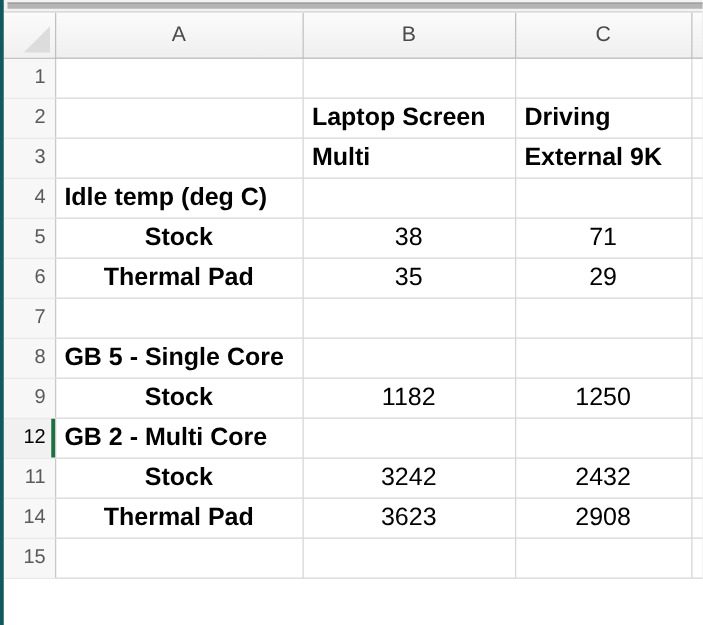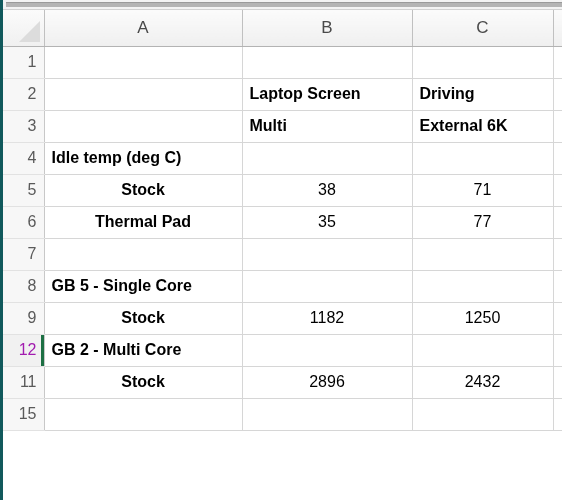--- a/index.html
+++ b/index.html
@@ -118,41 +118,41 @@
     border-right: 1px solid #c8c8c8;
     border-bottom: 1px solid #e2e2e2;
     color: #5a5a5a;
     font-size: 16px;
     text-align: right;
     vertical-align: middle;
     box-sizing: border-box;
     position: relative;
   }
   td.rowhead.active {
-    color: #a21caf;
+    color: #000000;
     background: #f1f1f1;
   }
   td.rowhead.active::after {
     content: "";
     position: absolute;
     right: 0;
     top: 0;
     bottom: 0;
     width: 3px;
     background: #1d7044;
   }
 
   
   td.cell {
     height: 32px;
     padding: 0 7px;
     background: #ffffff;
     border-right: 1px solid #d6d6d6;
     border-bottom: 1px solid #d6d6d6;
-    font-size: 16px;
+    font-size: 20px;
     color: #000000;
     vertical-align: middle;
     box-sizing: border-box;
     white-space: nowrap;
     overflow: hidden;
   }
   td.cell.bold   { font-weight: bold; }
   td.cell.right  { text-align: center; }
   td.cell.left   { text-align: left; }
 
@@ -206,42 +206,42 @@
             <td class="rowhead">2</td>
             <td class="cell left"></td>
             <td class="cell left bold">Laptop Screen</td>
             <td class="cell left bold">Driving</td>
             <td class="cell"></td>
           </tr>
           <tr>
             <td class="rowhead">3</td>
             <td class="cell left"></td>
             <td class="cell left bold">Multi</td>
-            <td class="cell left bold">External 6K</td>
+            <td class="cell left bold">External 9K</td>
             <td class="cell"></td>
           </tr>
           <tr>
             <td class="rowhead">4</td>
             <td class="cell left bold">Idle temp (deg C)</td>
             <td class="cell left"></td>
             <td class="cell left"></td>
             <td class="cell"></td>
           </tr>
           <tr>
             <td class="rowhead">5</td>
             <td class="cell right bold">Stock</td>
             <td class="cell right">38</td>
             <td class="cell right">71</td>
             <td class="cell"></td>
           </tr>
           <tr>
             <td class="rowhead">6</td>
             <td class="cell right bold">Thermal Pad</td>
             <td class="cell right">35</td>
-            <td class="cell right">77</td>
+            <td class="cell right">29</td>
             <td class="cell"></td>
           </tr>
           <tr>
             <td class="rowhead">7</td>
             <td class="cell left"></td>
             <td class="cell left"></td>
             <td class="cell left"></td>
             <td class="cell"></td>
           </tr>
           <tr>
@@ -261,22 +261,29 @@
           <tr>
             <td class="rowhead active">12</td>
             <td class="cell left bold">GB 2 - Multi Core</td>
             <td class="cell left"></td>
             <td class="cell left"></td>
             <td class="cell"></td>
           </tr>
           <tr>
             <td class="rowhead">11</td>
             <td class="cell right bold">Stock</td>
-            <td class="cell right">2896</td>
+            <td class="cell right">3242</td>
             <td class="cell right">2432</td>
+            <td class="cell"></td>
+          </tr>
+          <tr>
+            <td class="rowhead">14</td>
+            <td class="cell right bold">Thermal Pad</td>
+            <td class="cell right">3623</td>
+            <td class="cell right">2908</td>
             <td class="cell"></td>
           </tr>
           <tr>
             <td class="rowhead">15</td>
             <td class="cell left"></td>
             <td class="cell left"></td>
             <td class="cell left"></td>
             <td class="cell"></td>
           </tr>
         </tbody>

